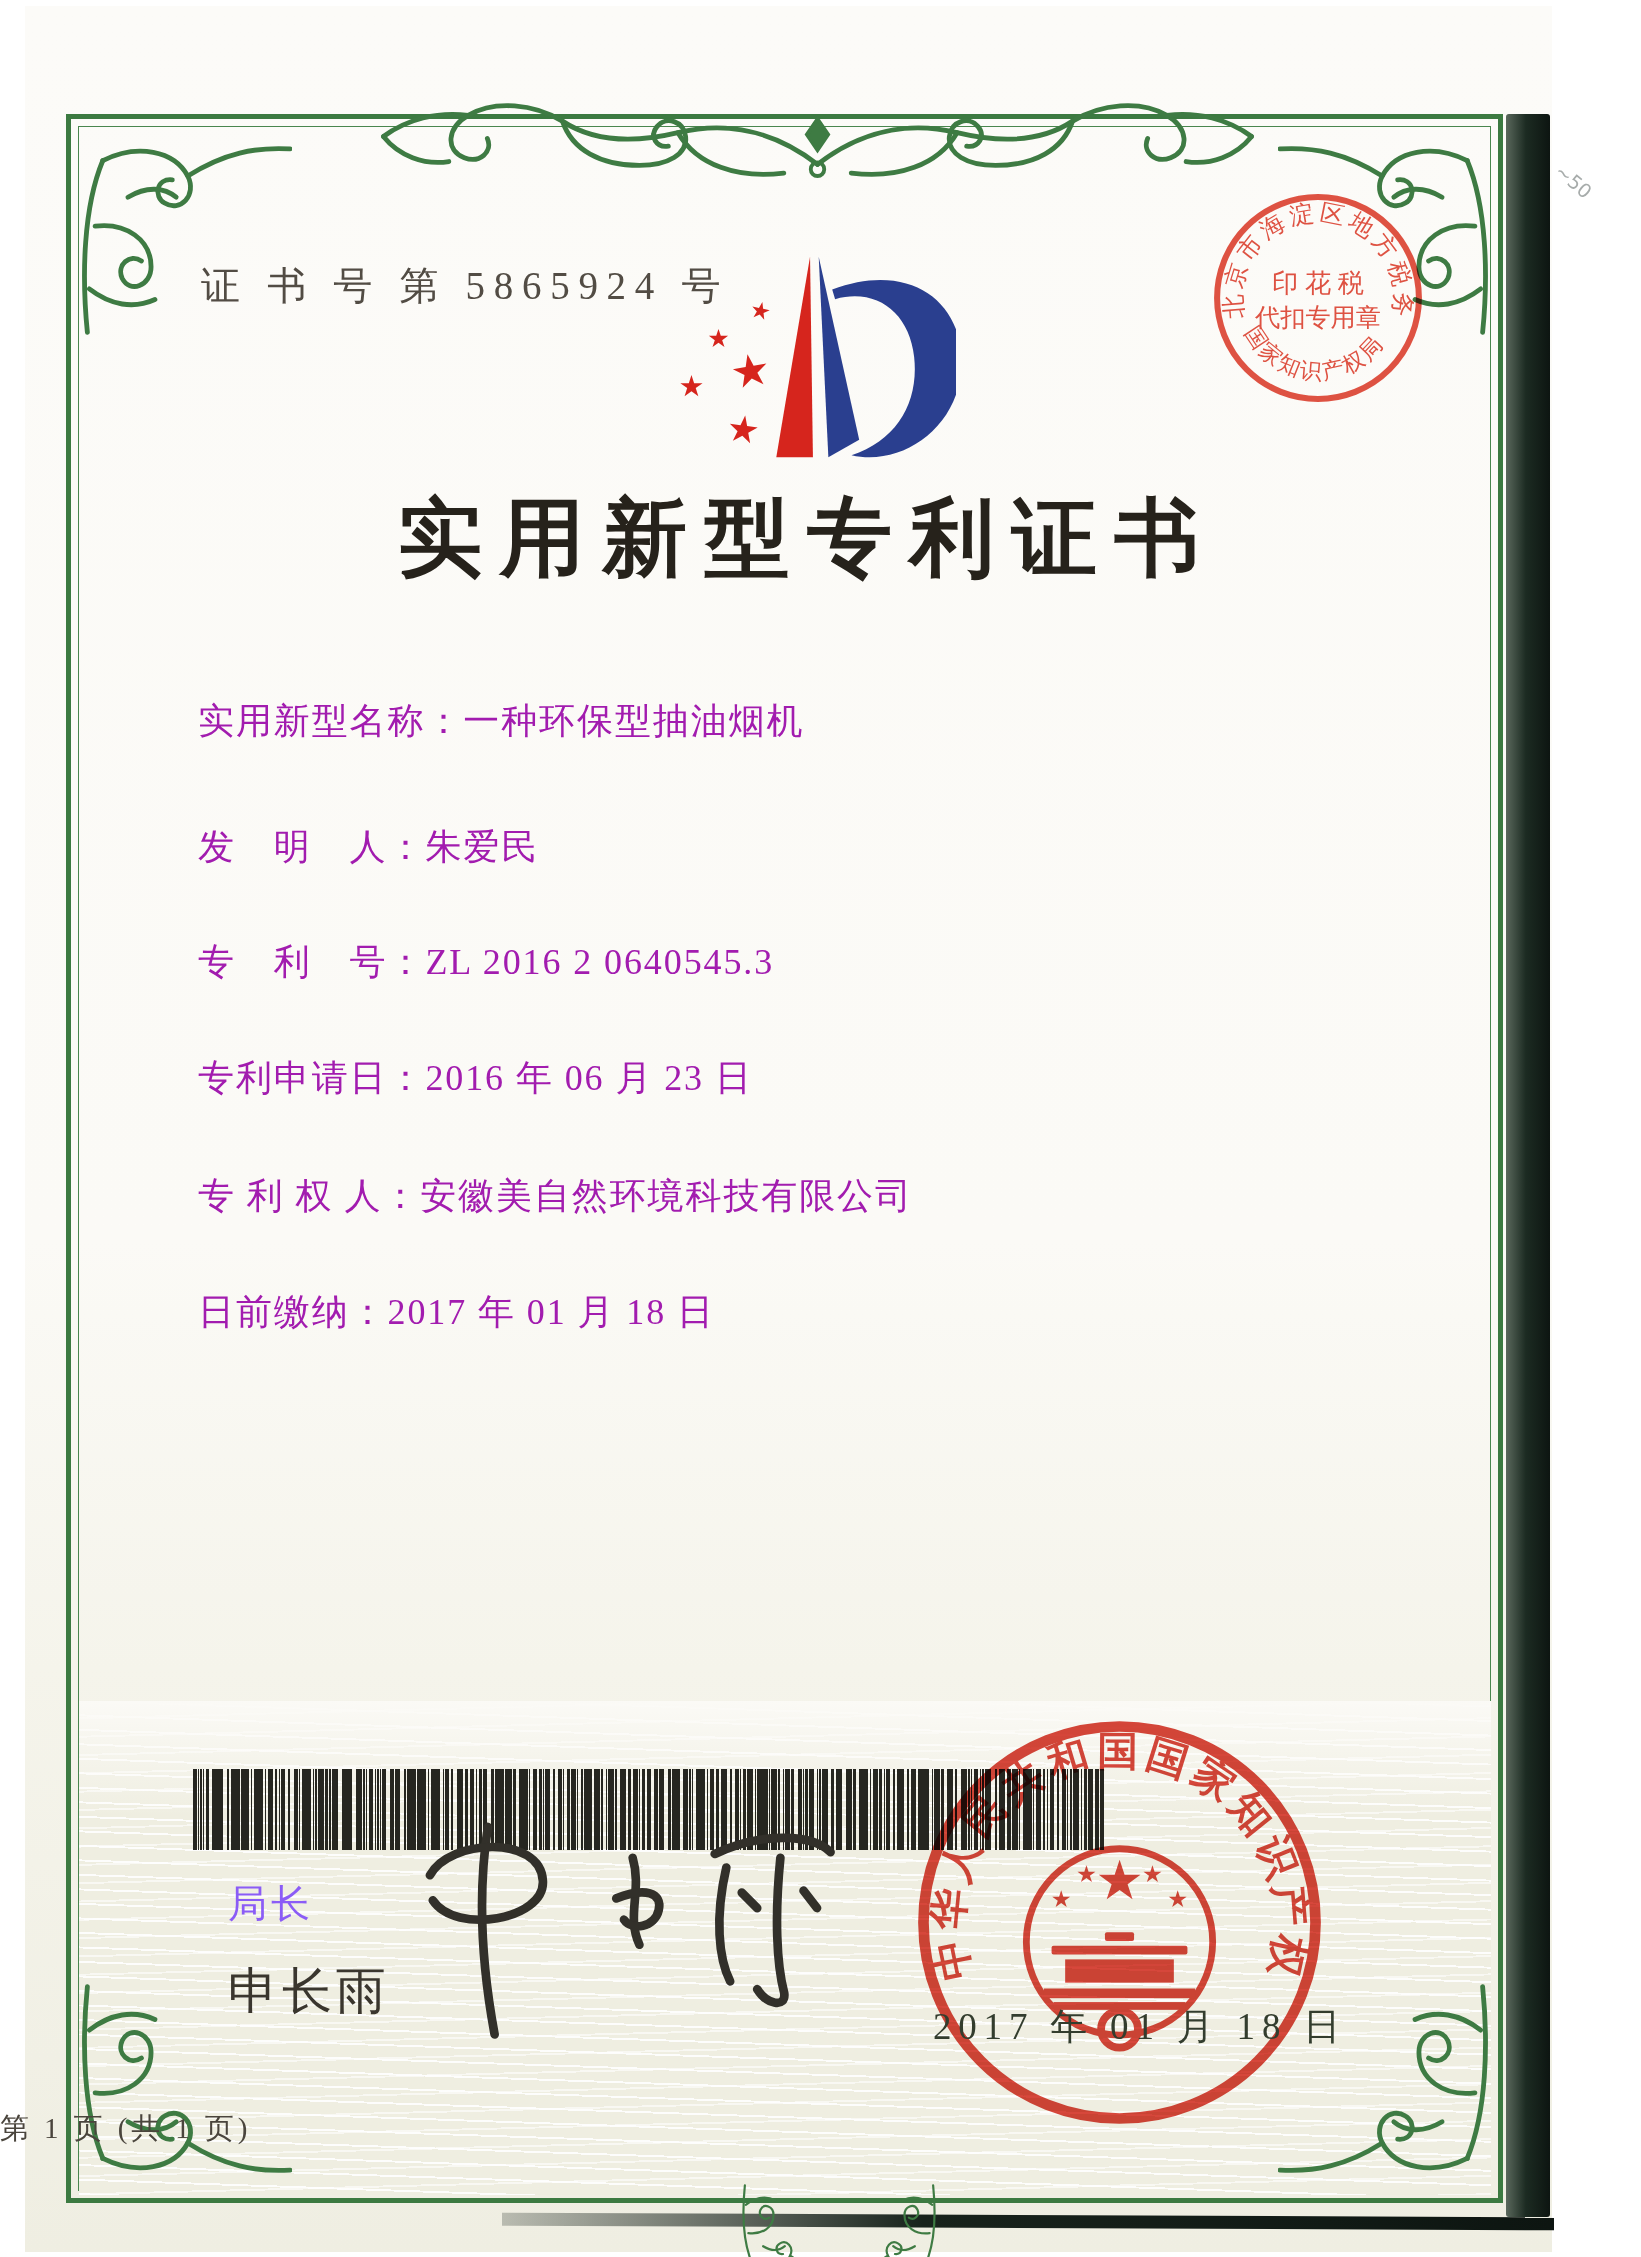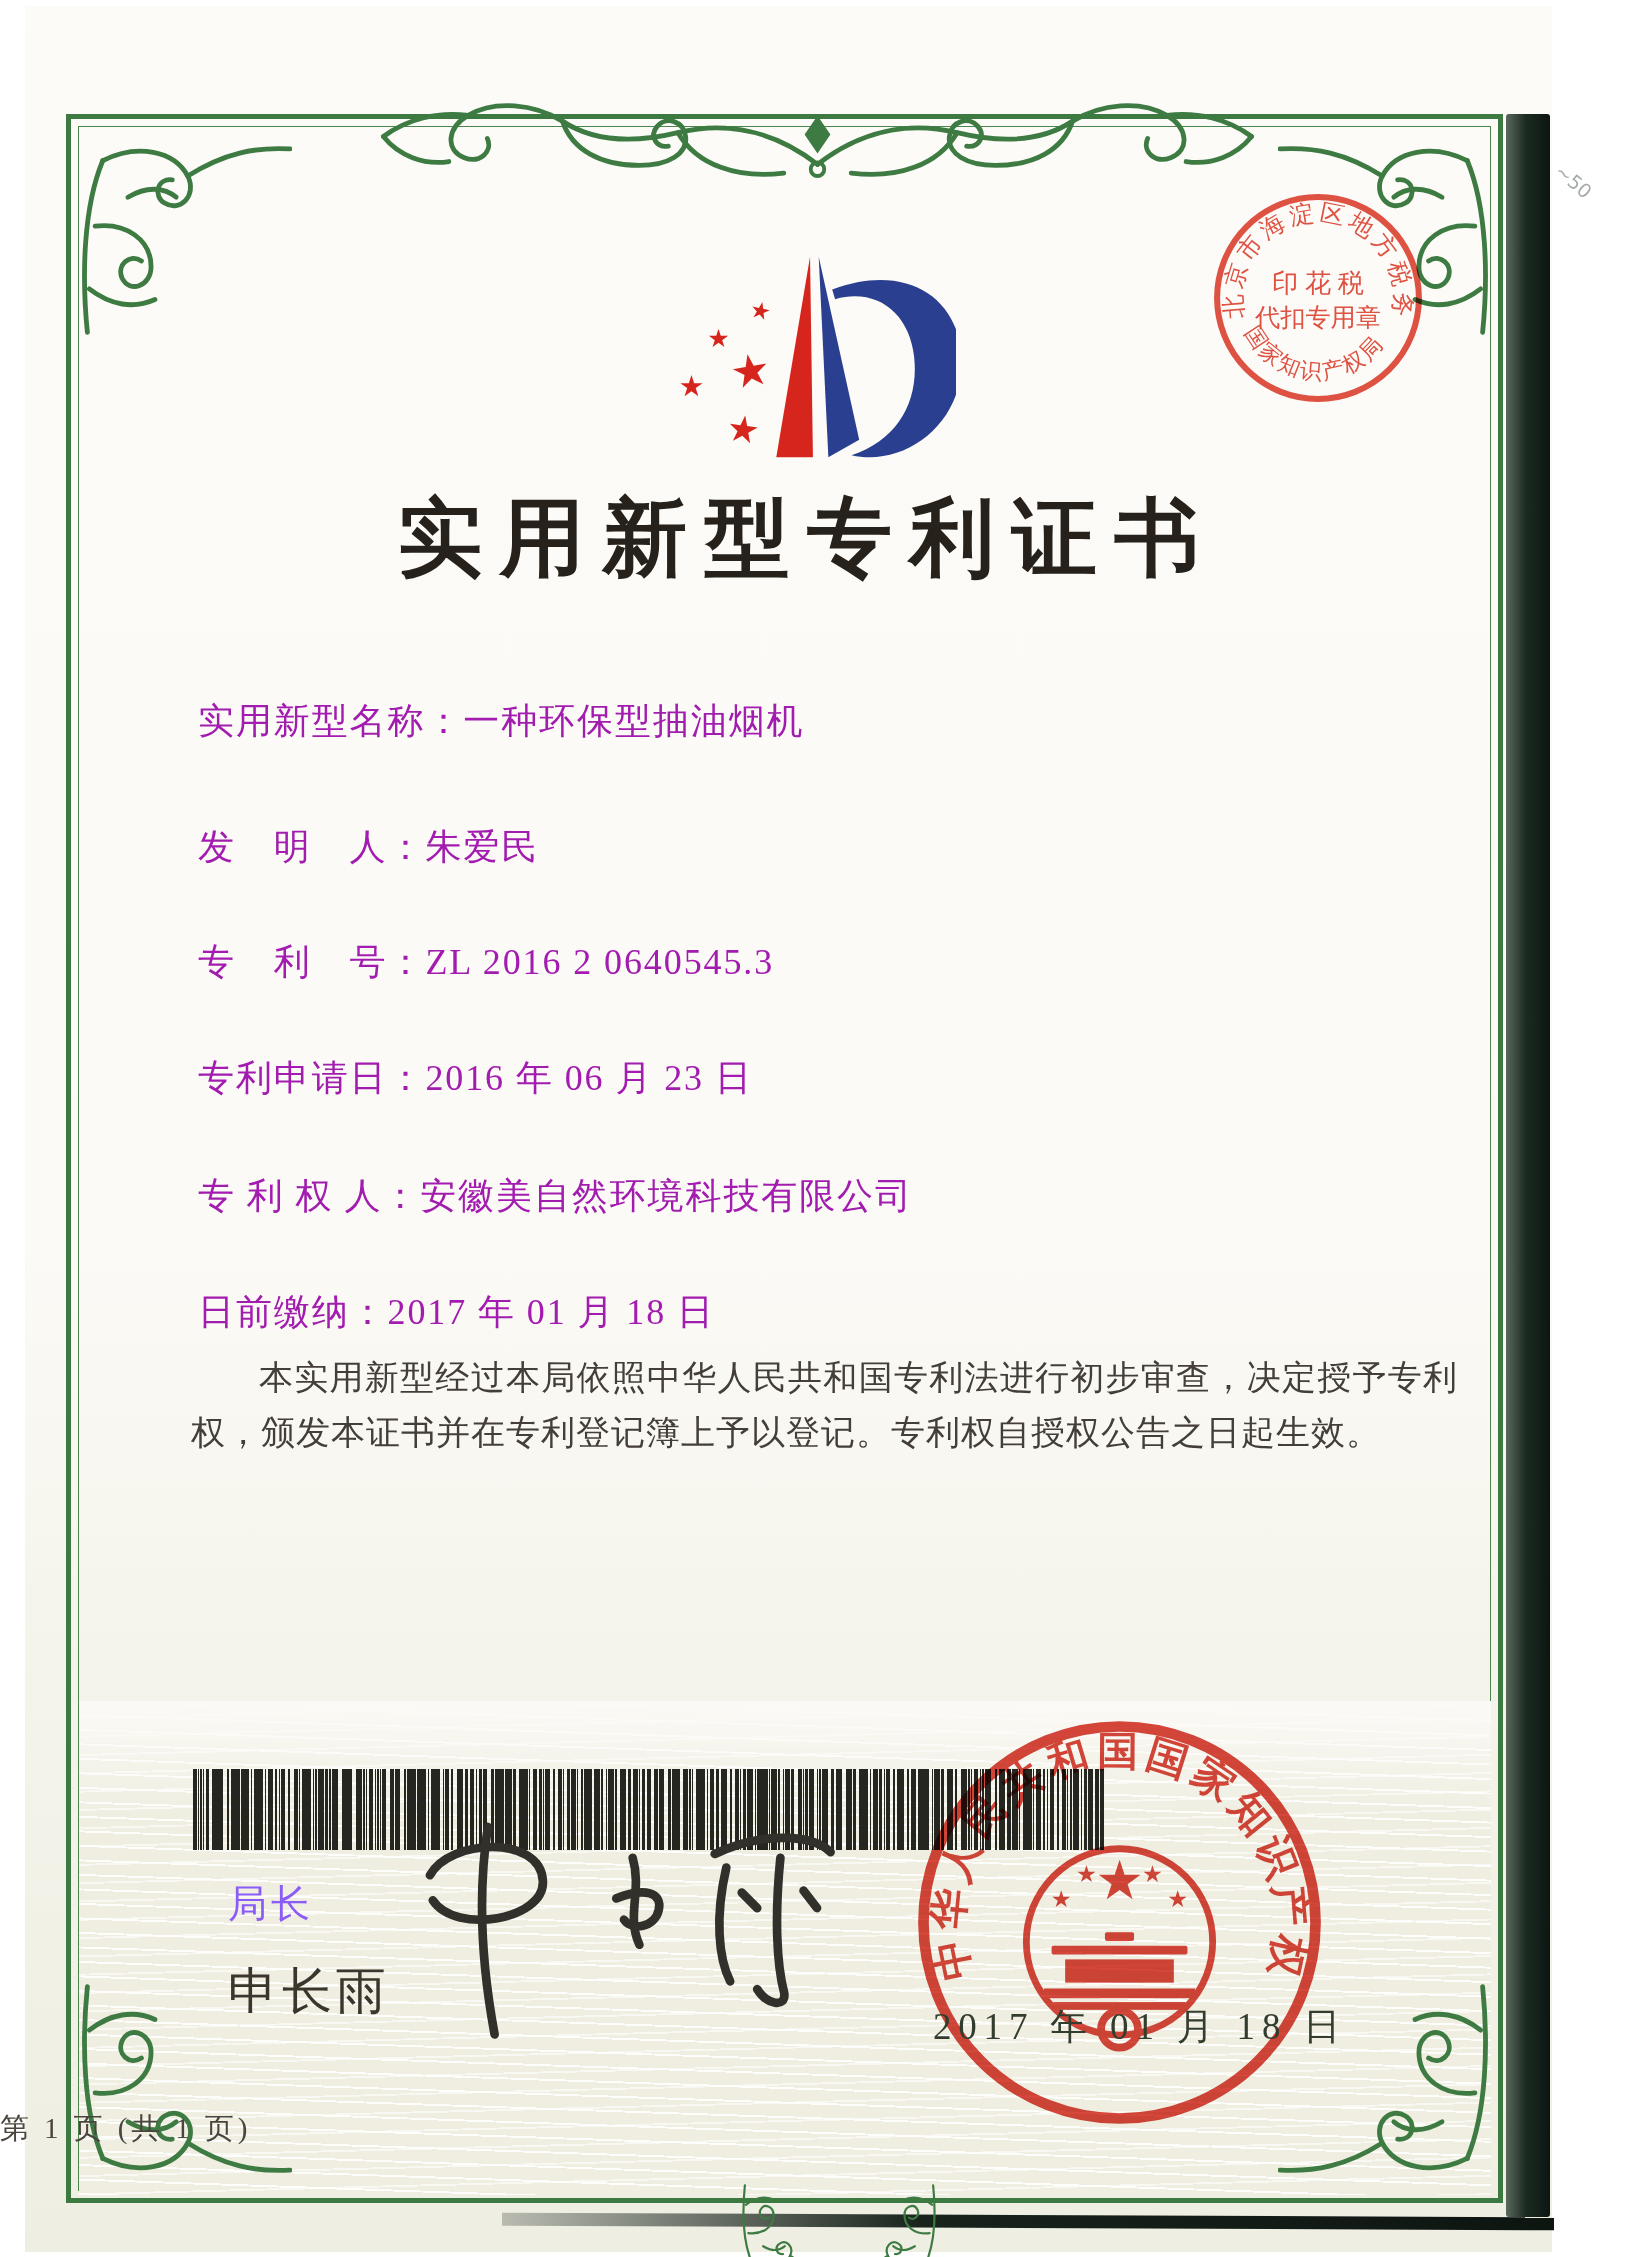--- a/index.html
+++ b/index.html
@@ -122,20 +122,21 @@
   <svg class="flourish fl-br" width="222" height="222" viewBox="0 0 230 230">
       <use href="#flourish"></use>
     </svg>
   <svg class="flourish fl-bc1" width="222" height="222" viewBox="0 0 230 230">
       <use href="#flourish"></use>
     </svg>
   <svg class="flourish fl-bc2" width="222" height="222" viewBox="0 0 230 230">
       <use href="#flourish"></use>
     </svg>
 
+  <div class="cert-no">证 书 号 第 5865924 号</div>
 
   <div class="marginal-mark">~50</div>
 
   <svg class="logo" viewBox="0 0 300 250">
     <g fill="#d6251d" font-family="DejaVu Sans, sans-serif" text-anchor="middle">
       <text x="96" y="72" font-size="24" transform="rotate(12 96 72)">★</text>
       <text x="54" y="102" font-size="26">★</text>
       <text x="90" y="142" font-size="46" transform="rotate(-10 90 142)">★</text>
       <text x="26" y="152" font-size="30">★</text>
       <text x="78" y="200" font-size="38" transform="rotate(8 78 200)">★</text>
@@ -153,21 +154,20 @@
   <div class="fields">
     <div class="field-row fr0"><span>实用新型名称：</span><span>一种环保型抽油烟机</span></div>
     <div class="field-row fr1"><span>发　明　人：</span><span>朱爱民</span></div>
     <div class="field-row fr2"><span>专　利　号：</span><span>ZL 2016 2 0640545.3</span></div>
     <div class="field-row fr3"><span>专利申请日：</span><span>2016 年 06 月 23 日</span></div>
     <div class="field-row fr4"><span>专 利 权 人：</span><span>安徽美自然环境科技有限公司</span></div>
     <div class="field-row fr5"><span>日前缴纳：</span><span>2017 年 01 月 18 日</span></div>
   </div>
 
   <div class="paras">
-    <p>本实用新型经过本局依照中华人民共和国专利法进行初步审查，决定授予专利权，颁发本证书并在专利登记簿上予以登记。专利权自授权公告之日起生效。</p>
   </div>
 
   <div class="barcode"></div>
 
   <div class="director-label">局长</div>
   <div class="director-name">申长雨</div>
 
   <svg class="signature" viewBox="0 0 500 260">
     <g stroke="#32302a" fill="none" stroke-width="9" stroke-linecap="round" stroke-linejoin="round">
       <path d="M95,30 C85,95 88,170 102,245"></path>

